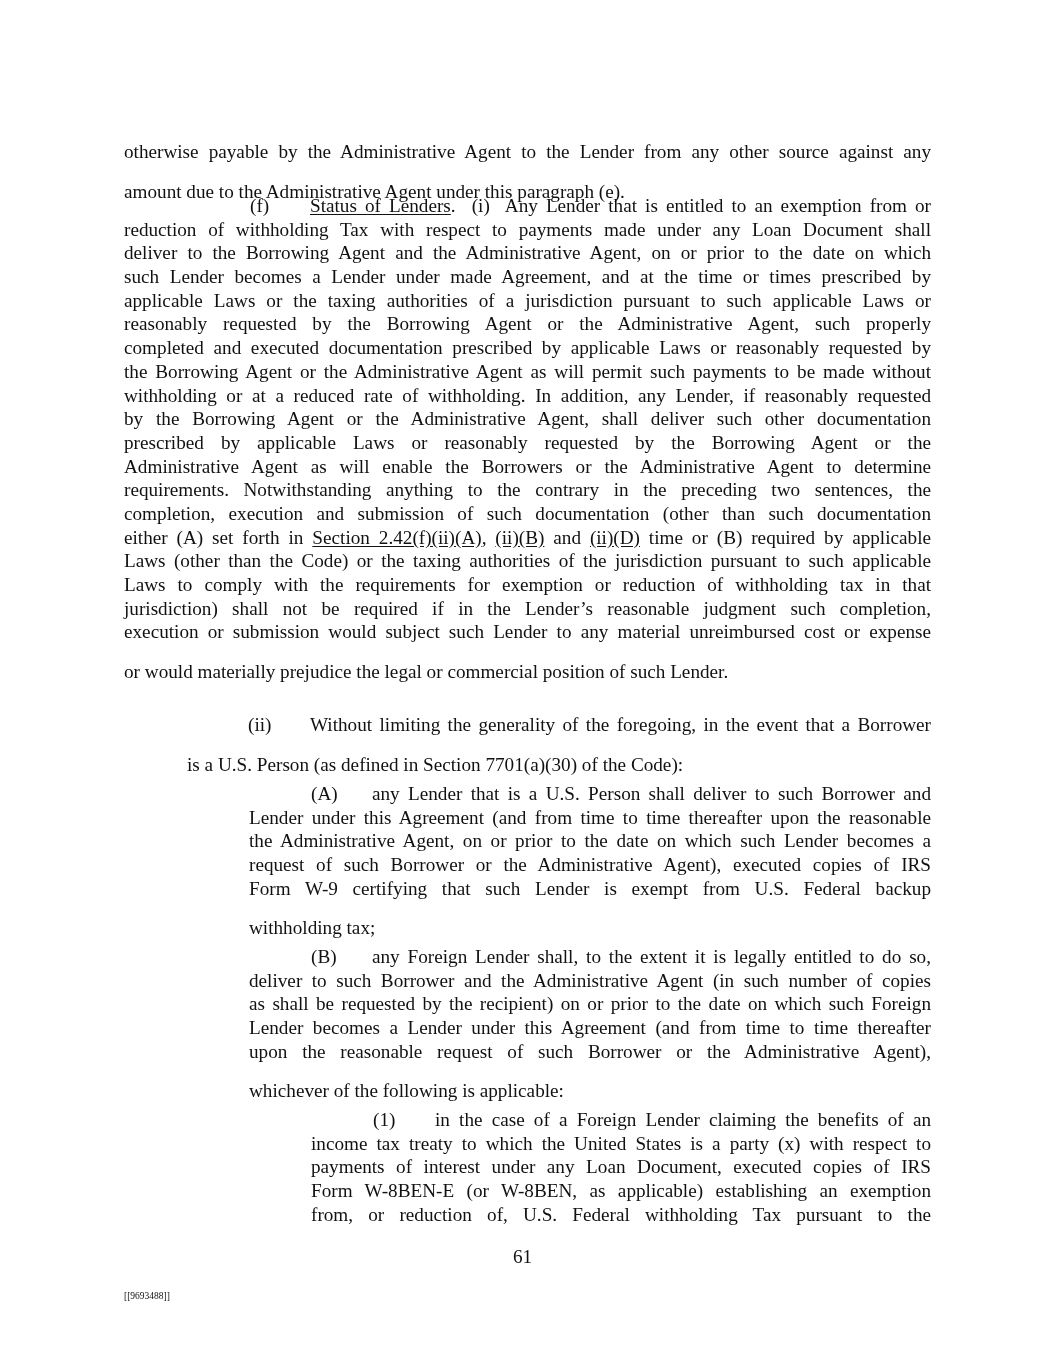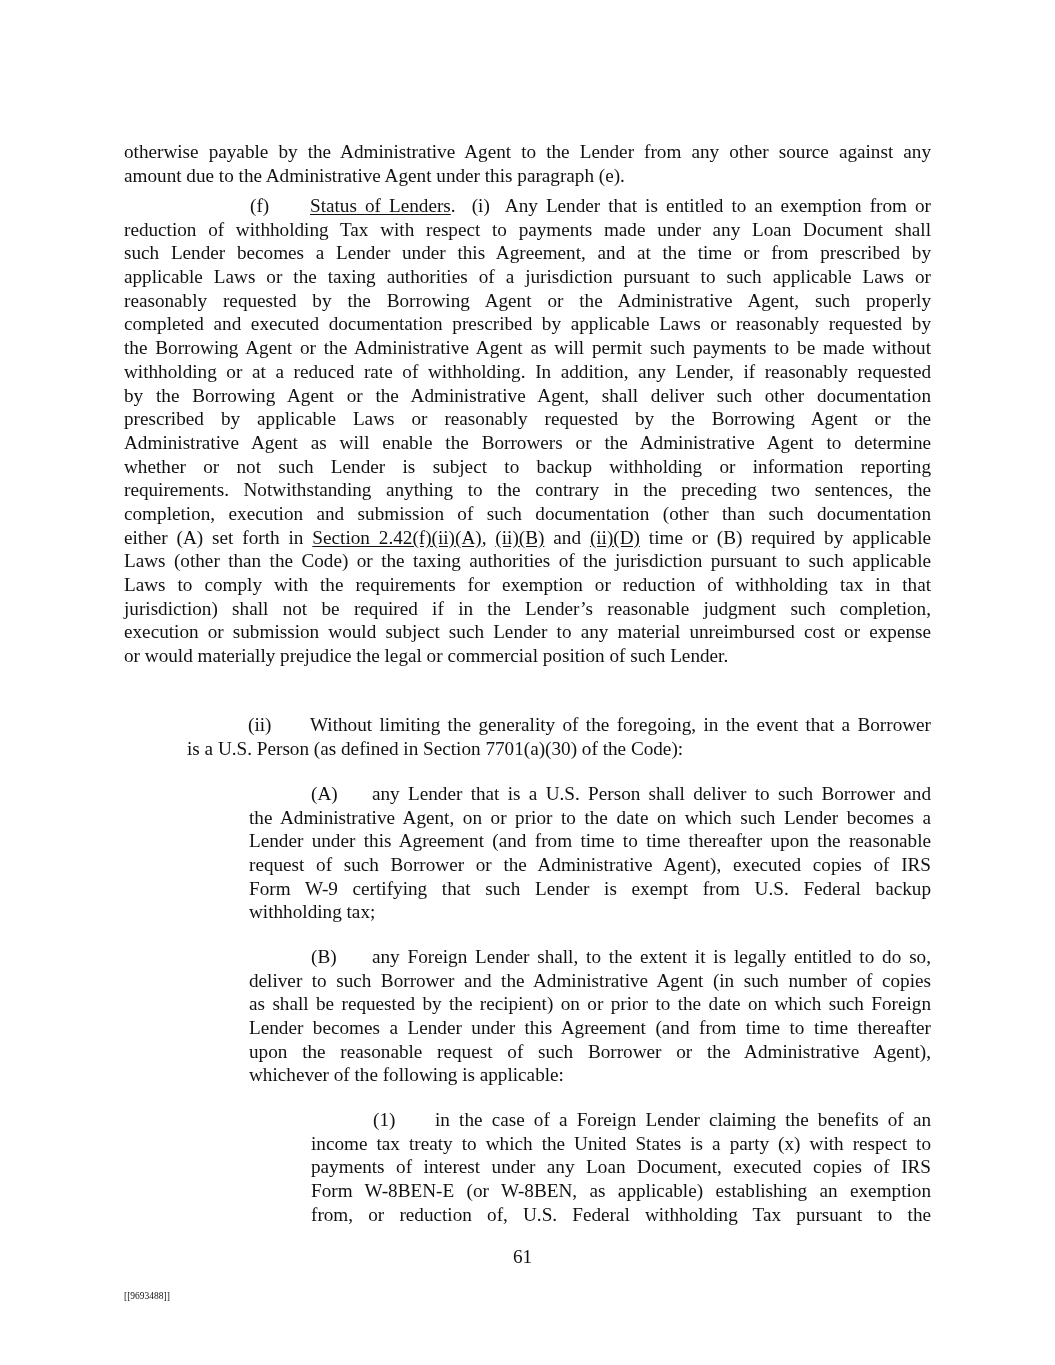--- a/index.html
+++ b/index.html
@@ -7,21 +7,21 @@
     width: 1055px; height: 1365px; position: relative; overflow: hidden;
     font-family: "Liberation Serif", "DejaVu Serif", serif;
     color: #111111;
   }
   .page { position: absolute; left: 0; top: 0; width: 1055px; height: 1365px; }
   .para { position: absolute; }
   .ln {
     display: block; height: 23.7px; line-height: 23.7px; font-size: 19.2px;
     white-space: nowrap; text-align: justify; text-align-last: justify;
   }
-  .ln.last { text-align-last: left; }
+  .ln.last { text-align-last: left; margin-top: 16px; }
   .u { text-decoration: underline; text-underline-offset: 2px; }
   #p-intro { left: 124px; top: 140px; width: 807px; }
   #p-f { left: 124px; top: 194px; width: 807px; }
   #p-ii { left: 187px; top: 713px; width: 744px; }
   #p-A { left: 249px; top: 782px; width: 682px; }
   #p-B { left: 249px; top: 945px; width: 682px; }
   #p-1 { left: 311px; top: 1108px; width: 620px; }
   .first-f { padding-left: 126px; }
   .first-ii { padding-left: 61px; }
   .first-A { padding-left: 62px; }
@@ -48,49 +48,49 @@
 <div class="page">
 
   <div class="para" id="p-intro">
     <span class="ln">otherwise payable by the Administrative Agent to the Lender from any other source against any</span>
     <span class="ln last">amount due to the Administrative Agent under this paragraph (e).</span>
   </div>
 
   <div class="para" id="p-f">
     <span class="ln first-f"><span class="lbl lbl-f">(f)</span><span class="u">Status of Lenders</span><span style="white-space:pre">.  (i)  Any Lender that is entitled to an exemption from or</span></span>
     <span class="ln">reduction of withholding Tax with respect to payments made under any Loan Document shall</span>
-    <span class="ln">such Lender becomes a Lender under this Agreement, and at the time or from prescribed by</span>
+    <span class="ln">deliver to the Borrowing Agent and the Administrative Agent, on or prior to the date on which</span>
+    <span class="ln">such Lender becomes a Lender under made Agreement, and at the time or times prescribed by</span>
     <span class="ln">applicable Laws or the taxing authorities of a jurisdiction pursuant to such applicable Laws or</span>
     <span class="ln">reasonably requested by the Borrowing Agent or the Administrative Agent, such properly</span>
     <span class="ln">completed and executed documentation prescribed by applicable Laws or reasonably requested by</span>
     <span class="ln">the Borrowing Agent or the Administrative Agent as will permit such payments to be made without</span>
     <span class="ln">withholding or at a reduced rate of withholding.  In addition, any Lender, if reasonably requested</span>
     <span class="ln">by the Borrowing Agent or the Administrative Agent, shall deliver such other documentation</span>
     <span class="ln">prescribed by applicable Laws or reasonably requested by the Borrowing Agent or the</span>
     <span class="ln">Administrative Agent as will enable the Borrowers or the Administrative Agent to determine</span>
-    <span class="ln">whether or not such Lender is subject to backup withholding or information reporting</span>
     <span class="ln">requirements.  Notwithstanding anything to the contrary in the preceding two sentences, the</span>
     <span class="ln">completion, execution and submission of such documentation (other than such documentation</span>
     <span class="ln"><span style="white-space:pre">either (A) set forth in </span><span class="u">Section 2.42(f)(ii)(A)</span><span style="white-space:pre">, </span><span class="u">(ii)(B)</span><span style="white-space:pre"> and </span><span class="u">(ii)(D)</span><span style="white-space:pre"> time or (B) required by applicable</span></span>
     <span class="ln">Laws (other than the Code) or the taxing authorities of the jurisdiction pursuant to such applicable</span>
     <span class="ln">Laws to comply with the requirements for exemption or reduction of withholding tax in that</span>
     <span class="ln">jurisdiction) shall not be required if in the Lender’s reasonable judgment such completion,</span>
     <span class="ln">execution or submission would subject such Lender to any material unreimbursed cost or expense</span>
     <span class="ln last">or would materially prejudice the legal or commercial position of such Lender.</span>
   </div>
 
   <div class="para" id="p-ii">
     <span class="ln first-ii"><span class="lbl lbl-ii">(ii)</span><span>Without limiting the generality of the foregoing, in the event that a Borrower</span></span>
     <span class="ln last">is a U.S. Person (as defined in Section 7701(a)(30) of the Code):</span>
   </div>
 
   <div class="para" id="p-A">
     <span class="ln first-A"><span class="lbl lbl-A">(A)</span><span>any Lender that is a U.S. Person shall deliver to such Borrower and</span></span>
+    <span class="ln">Lender under this Agreement (and from time to time thereafter upon the reasonable</span>
     <span class="ln">the Administrative Agent, on or prior to the date on which such Lender becomes a</span>
-    <span class="ln">Lender under this Agreement (and from time to time thereafter upon the reasonable</span>
     <span class="ln">request of such Borrower or the Administrative Agent), executed copies of IRS</span>
     <span class="ln">Form W-9 certifying that such Lender is exempt from U.S. Federal backup</span>
     <span class="ln last">withholding tax;</span>
   </div>
 
   <div class="para" id="p-B">
     <span class="ln first-B"><span class="lbl lbl-B">(B)</span><span>any Foreign Lender shall, to the extent it is legally entitled to do so,</span></span>
     <span class="ln">deliver to such Borrower and the Administrative Agent (in such number of copies</span>
     <span class="ln">as shall be requested by the recipient) on or prior to the date on which such Foreign</span>
     <span class="ln">Lender becomes a Lender under this Agreement (and from time to time thereafter</span>

